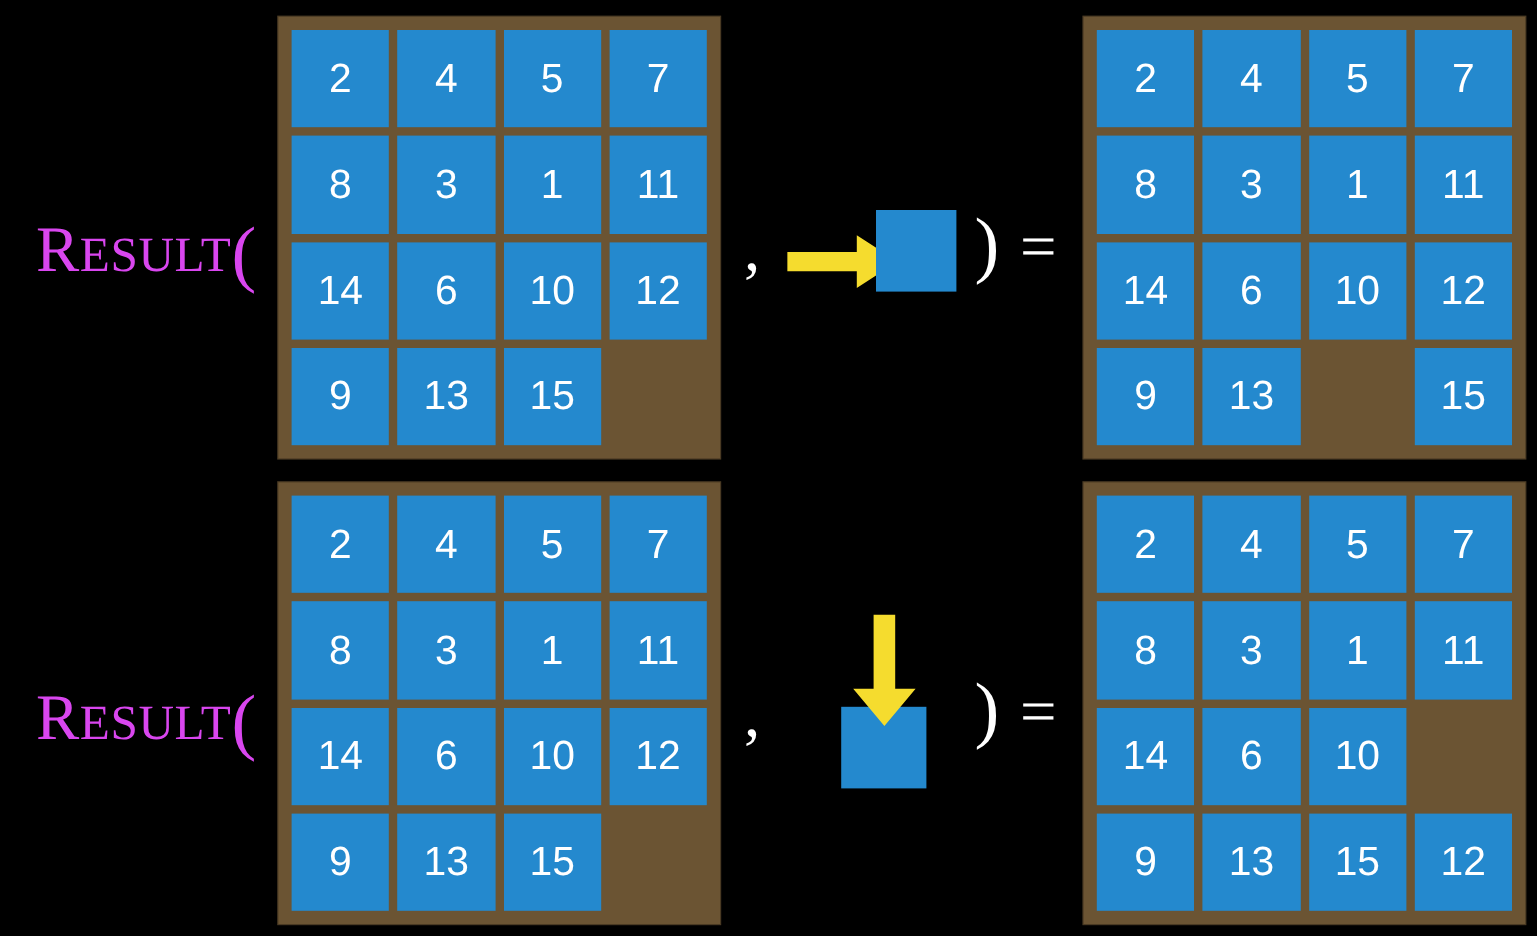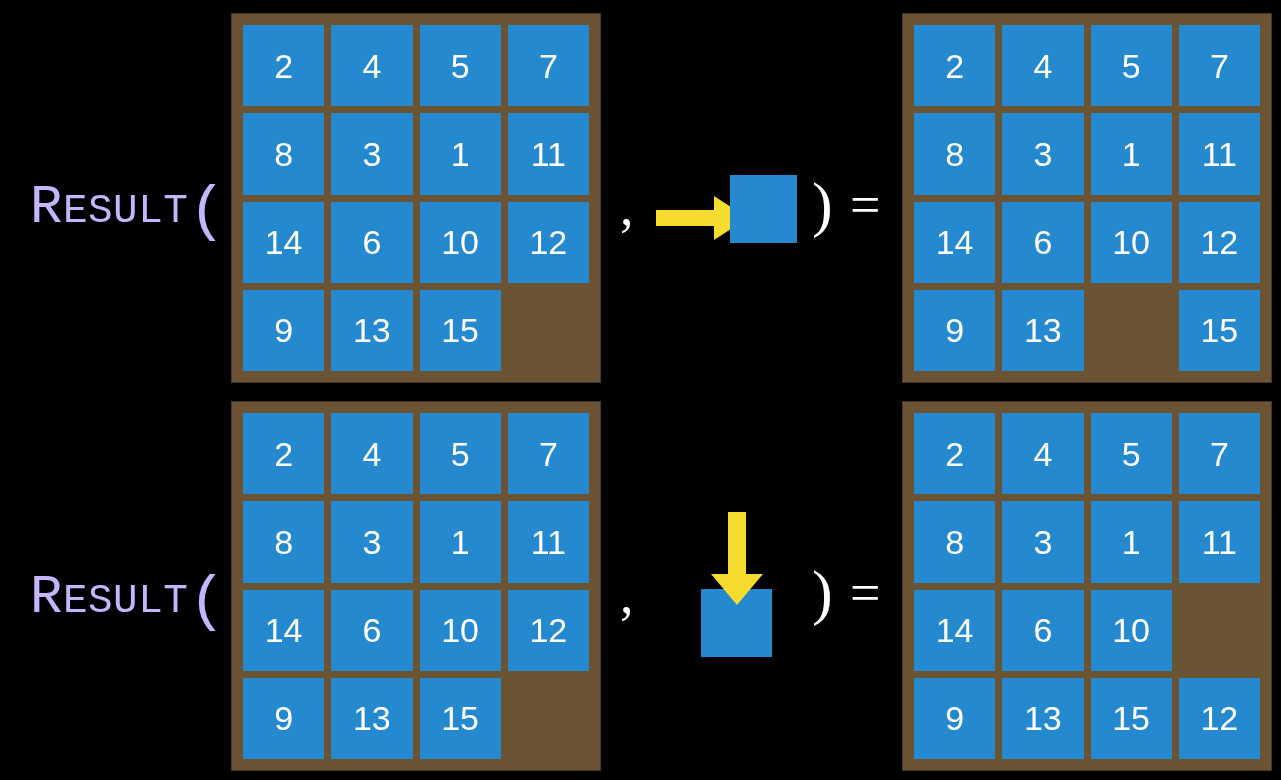--- a/index.html
+++ b/index.html
@@ -16,22 +16,22 @@
   .stage {
     position: relative;
     width: 1281px;
     height: 780px;
     background: #000000;
   }
 
   
   .result-label {
     position: absolute;
-    color: #c4b5fd;
-    font-family: Liberation Mono, monospace;
+    color: #d946ef;
+    font-family: Liberation Serif, serif;
     font-weight: 400;
     white-space: nowrap;
     letter-spacing: 0.5px;
     line-height: 1;
   }
   .result-label .cap {
     font-size: 54px;
   }
   .result-label .sc {
     font-size: 41px;

